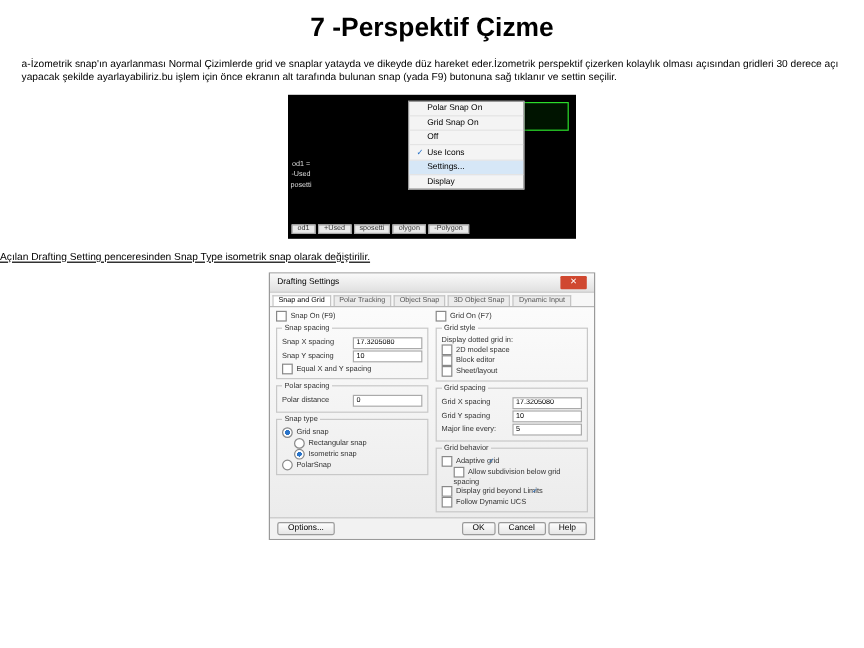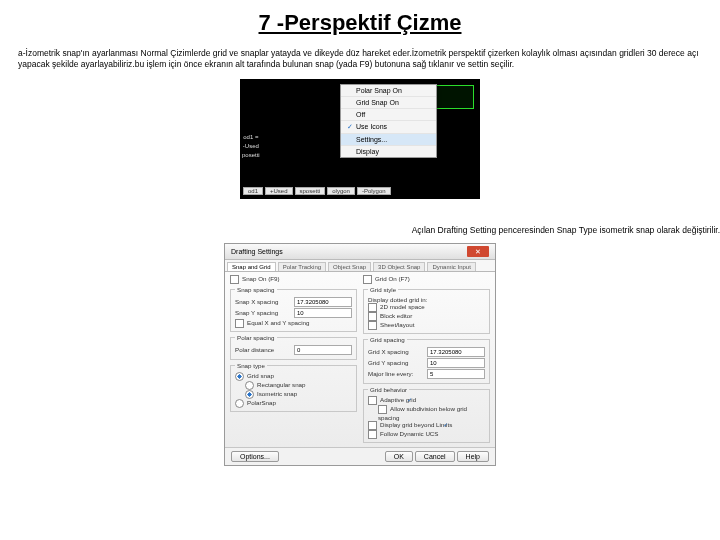--- a/index.html
+++ b/index.html
@@ -9,21 +9,20 @@
     height: 540px;
     font-family: Arial, sans-serif;
     background: #fff;
     font-size: 9px;
     color: #000;
   }
   .page-title {
     text-align: center;
     font-size: 22px;
     font-weight: bold;
-    text-decoration: underline;
     margin-top: 10px;
     margin-bottom: 12px;
   }
   .body-text {
     padding: 0 18px;
     font-size: 8.5px;
     line-height: 1.35;
   }
   .figure-wrap {
     text-align: center;
@@ -86,24 +85,25 @@
   }
   .left-strip div { margin-bottom: 3px; }
   .green-box {
     position: absolute;
     top: 6px; right: 6px;
     width: 36px; height: 22px;
     border: 1px solid #2bdd2b;
     background: #001400;
   }
   .caption {
-    text-align: right;
+    text-align: left;
     font-size: 8.5px;
-    margin-top: 24px;
+    margin-top: 8px;
     margin-bottom: 6px;
+    text-decoration: underline;
   }
   .fig2 {
     display: inline-block;
     width: 270px;
     background: linear-gradient(#fefefe,#eaeaea);
     border: 1px solid #9a9a9a;
     font-size: 7px;
     text-align: left;
   }
   .dlg-titlebar {

